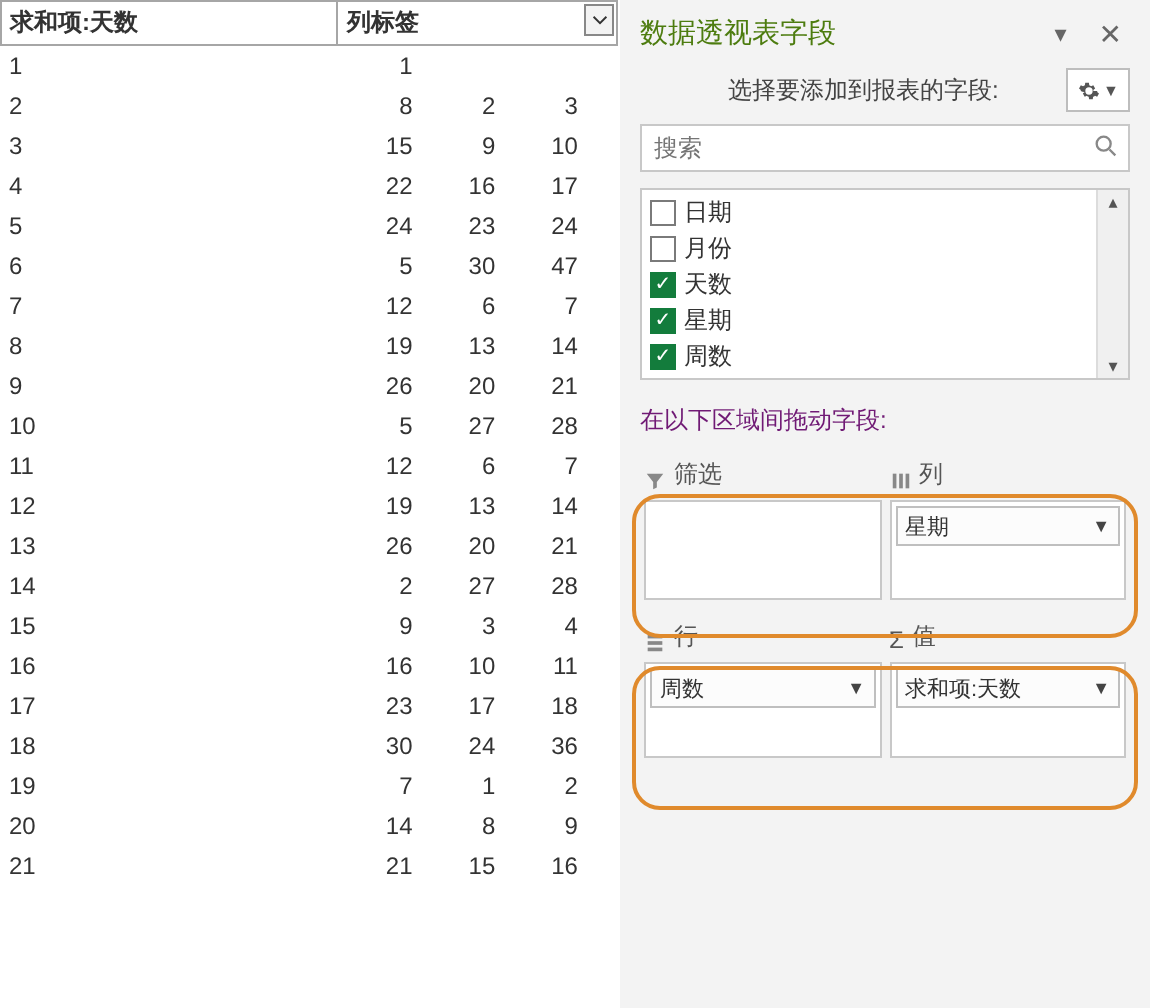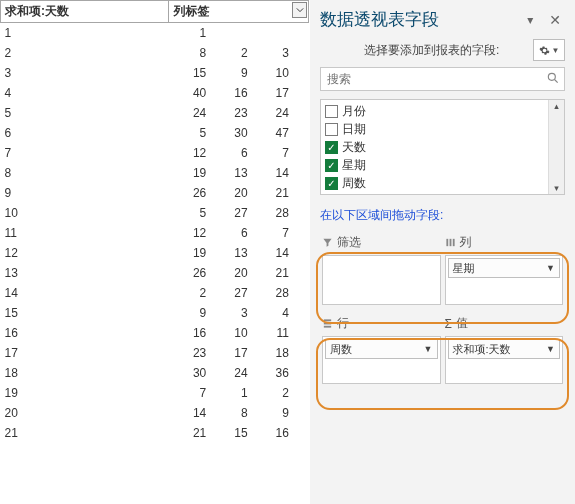--- a/index.html
+++ b/index.html
@@ -10,39 +10,39 @@
   .pivot table { border-collapse:collapse; width:100%; }
   .pivot th { text-align:left; font-weight:bold; background:#fff; border-bottom:1px solid #a6a6a6; padding:2px 4px; height:20px; }
   .pivot td { padding:2px 4px; height:20px; text-align:right; }
   .pivot td:first-child { text-align:left; }
   .hdr-cell { position:relative; padding-right:18px !important; border:1px solid #a6a6a6; }
   .drop-btn { position:absolute; right:1px; top:1px; width:15px; height:16px; border:1px solid #888; background:#f3f3f3; display:flex; align-items:center; justify-content:center; }
   .drop-btn svg { width:8px; height:8px; }
   
   .panel { flex:1; background:#f3f3f3; padding:8px 10px; position:relative; display:flex; flex-direction:column; }
   .panel-title-row { display:flex; align-items:center; justify-content:space-between; margin-bottom:8px; }
-  .panel-title { font-size:17px; color:#0c4a6e; }
+  .panel-title { font-size:14px; color:#4d7c0f; }
   .close-x { font-size:14px; color:#666; padding:0 4px; }
   .chev { width:18px; text-align:center; color:#666; }
   .sub-row { display:flex; justify-content:space-between; align-items:center; margin-bottom:6px; }
   .sub-label { font-size:12px; color:#444;margin-left:44px; }
   .gear-btn { width:32px; height:22px; border:1px solid #bdbdbd; background:#fff; display:flex; align-items:center; justify-content:center; gap:2px; }
   .search-box { position:relative; margin-bottom:8px; }
   .search-box input { width:100%; height:24px; border:1px solid #c8c8c8; padding:2px 36px 2px 6px; font-size:12px; color:#888; background:#fff; }
   .search-box .mag { position:absolute; right:5px; top:4px; color:#888; }
   .field-list { border:1px solid #c8c8c8; background:#fff; height:96px; overflow:hidden; position:relative; padding:2px 0; }
   .field-item { display:flex; align-items:center; height:18px; padding:0 4px; gap:4px; font-size:12px; }
   .cb { width:13px; height:13px; border:1px solid #7a7a7a; display:inline-flex; align-items:center; justify-content:center; background:#fff; }
   .cb.checked { background:#137c3c; border-color:#137c3c; color:#fff; font-size:10px; }
   .scroll-stub { position:absolute; right:0; top:0; bottom:0; width:16px; background:#f0f0f0; border-left:1px solid #dcdcdc; display:flex; flex-direction:column; justify-content:space-between; align-items:center; }
   .scroll-stub .arr { font-size:9px; color:#555; padding:1px; }
-  .drag-label { margin:12px 0 6px; font-size:12px; color:#1d4ed8; }
+  .drag-label { margin:12px 0 6px; font-size:12px; color:#701a75; }
   .areas { position:relative; }
   .area-grid { display:grid; grid-template-columns:1fr 1fr; grid-template-rows:auto 56px auto 54px; gap:0; }
-  .area-hdr { display:flex; align-items:center; gap:4px; font-size:12px; color:#555; padding:4px 2px; }
+  .area-hdr { display:flex; align-items:flex-end; gap:4px; font-size:12px; color:#555; padding:4px 2px; }
   .area-box { border:1px solid #c8c8c8; background:#fff; margin:0 2px 6px 2px; position:relative; }
   .area-item { margin:2px; height:20px; border:1px solid #bfbfbf; background:#fcfcfc; display:flex; align-items:center; justify-content:space-between; padding:0 4px; font-size:11px; }
   .area-item .dd { font-size:9px; color:#444; }
   .highlight-ring { position:absolute; border:2px solid #e08a2c; border-radius:14px; pointer-events:none; }
   .icon-svg { width:11px; height:11px; }
   .sigma { font-size:12px; }
 </style>
 </head>
 <body>
 
@@ -82,21 +82,21 @@
           </tr>
           <tr>
             <td>3</td>
             <td>15</td>
             <td>9</td>
             <td>10</td>
             <td></td>
           </tr>
           <tr>
             <td>4</td>
-            <td>40</td>
+            <td>22</td>
             <td>16</td>
             <td>17</td>
             <td></td>
           </tr>
           <tr>
             <td>5</td>
             <td>24</td>
             <td>23</td>
             <td>24</td>
             <td></td>
@@ -240,25 +240,25 @@
         <svg width="14" height="14" viewBox="0 0 24 24">
             <circle cx="10" cy="10" r="6" fill="none" stroke="#888" stroke-width="2"></circle>
             <line x1="15" y1="15" x2="20" y2="20" stroke="#888" stroke-width="2"></line>
           </svg>
       </span>
     </div>
     <div class="field-list">
       <div id="fields-container">
           <div class="field-item">
             <span class="cb"></span>
+            <span>日期</span>
+          </div>
+          <div class="field-item">
+            <span class="cb"></span>
             <span>月份</span>
-          </div>
-          <div class="field-item">
-            <span class="cb"></span>
-            <span>日期</span>
           </div>
           <div class="field-item">
             <span class="cb checked">✓</span>
             <span>天数</span>
           </div>
           <div class="field-item">
             <span class="cb checked">✓</span>
             <span>星期</span>
           </div>
           <div class="field-item">

